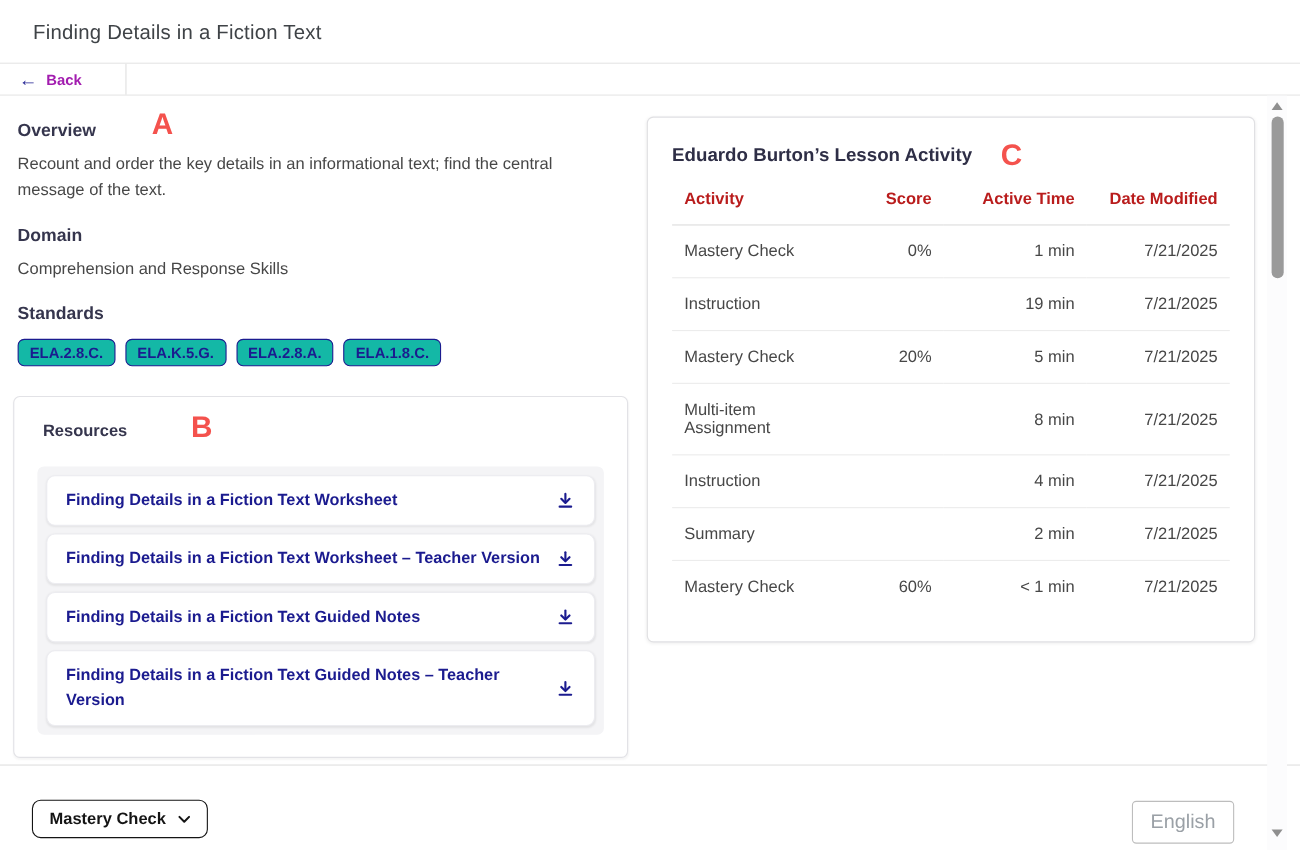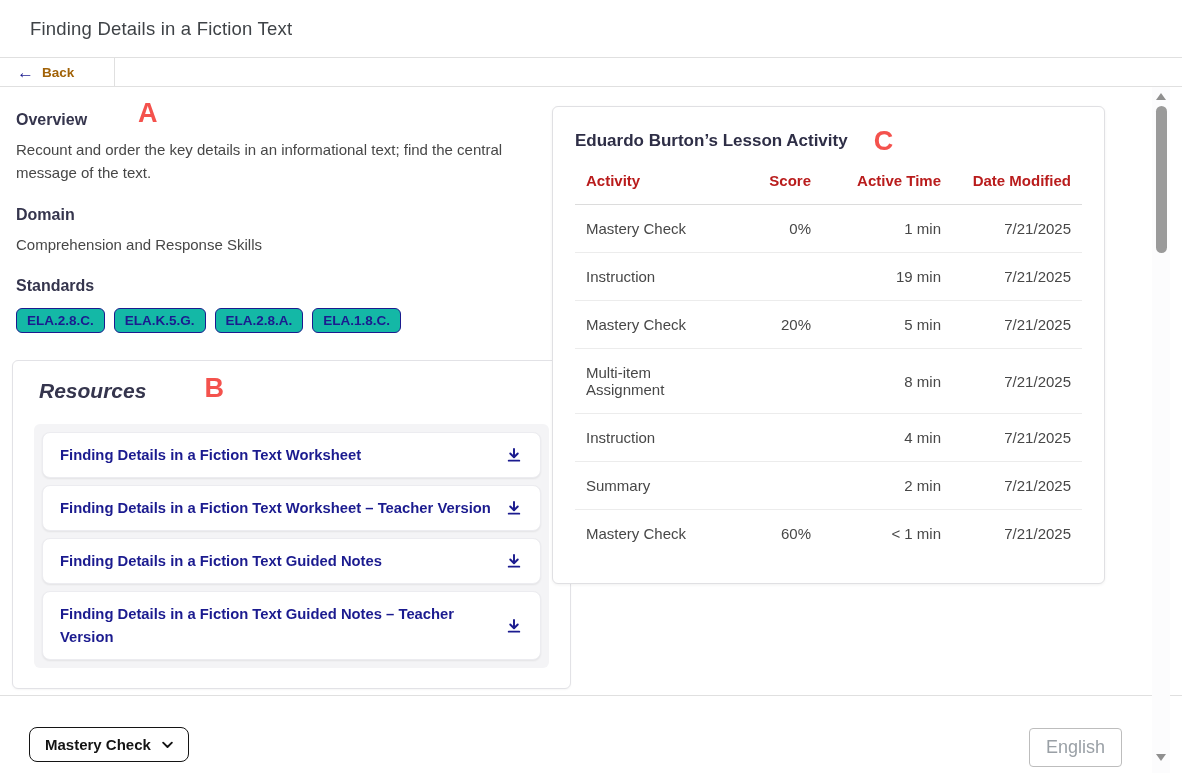--- a/index.html
+++ b/index.html
@@ -23,21 +23,21 @@
   .back-bar {
     position: absolute; top: 58px; left: 0; right: 0; height: 29px;
     border-bottom: 1px solid #e0e0e0; background: #fff;
   }
   .back-cell {
     width: 115px; height: 100%; border-right: 1px solid #e0e0e0;
     display: flex; align-items: center; padding-left: 17px; gap: 8px;
     cursor: pointer;
   }
   .back-arrow { color: #1b1b8f; font-size: 17px; font-weight: bold; line-height: 1; }
-  .back-label { color: #a16207; font-size: 13.5px; font-weight: bold; }
+  .back-label { color: #a21caf; font-size: 13.5px; font-weight: bold; }
 
   
   .content { position: absolute; top: 87px; left: 0; right: 0; height: 608px; background: #fff; }
 
   .left-col { position: absolute; left: 16px; top: 0; width: 556px; }
   .section-heading { font-size: 16px; font-weight: bold; color: #35354d; }
   .overview-heading { margin-top: 24px; }
   .body-text { font-size: 15px; color: #474747; line-height: 1.55; margin-top: 9px; max-width: 530px; }
   .sub-heading { margin-top: 21px; }
   .chips-row { display: flex; gap: 9px; margin-top: 13px; }
@@ -54,40 +54,40 @@
   .annotation-c { margin-left: 26px; position: relative; top: 1px; }
 
   
   .resources-card {
     margin-top: 27px; margin-left: -4px; width: 559px;
     background: #fff; border: 1px solid #e2e2e6; border-radius: 6px;
     padding: 17px 21px 20px 21px;
     box-shadow: 0 1px 2px rgba(0,0,0,.04);
   }
   .resources-heading-row { display: flex; align-items: center; padding-left: 5px; }
-  .resources-heading { font-size: 21px; font-weight: bold; color: #35354d; font-style: italic; }
+  .resources-heading { font-size: 15px; font-weight: bold; color: #35354d; }
   .resources-list {
     margin-top: 19px; background: #f4f4f6; border-radius: 6px; padding: 8px;
   }
   .resource-item {
     background: #fff; border: 1px solid #ececf0; border-radius: 8px;
     box-shadow: 0 1px 2px rgba(0,0,0,.07);
     display: flex; align-items: center; justify-content: space-between;
     padding: 11px 17px; margin-bottom: 7px; min-height: 45px; cursor: pointer;
   }
   .resource-item:last-child { margin-bottom: 0; }
   .resource-label {
     color: #1b1b8f; font-weight: bold; font-size: 14.8px; line-height: 1.5;
     max-width: 445px;
   }
   .download-icon { flex: 0 0 auto; margin-left: 14px; display: flex; align-items: center; }
 
   
   .activity-card {
-    position: absolute; left: 552px; top: 19px; width: 553px;
+    position: absolute; left: 588px; top: 19px; width: 553px;
     background: #fff; border: 1px solid #e0e0e3; border-radius: 6px;
     box-shadow: 0 1px 3px rgba(0,0,0,.06);
     padding: 20px 22px 26px 22px;
   }
   .activity-title-row { display: flex; align-items: center; }
   .activity-title { font-size: 17px; font-weight: bold; color: #2e2e46; }
   .activity-table { width: 100%; border-collapse: collapse; margin-top: 6px; }
   .activity-table th {
     font-size: 15px; font-weight: bold; color: #b91c1c;
     text-align: right; padding: 12px 11px 15px 11px;

